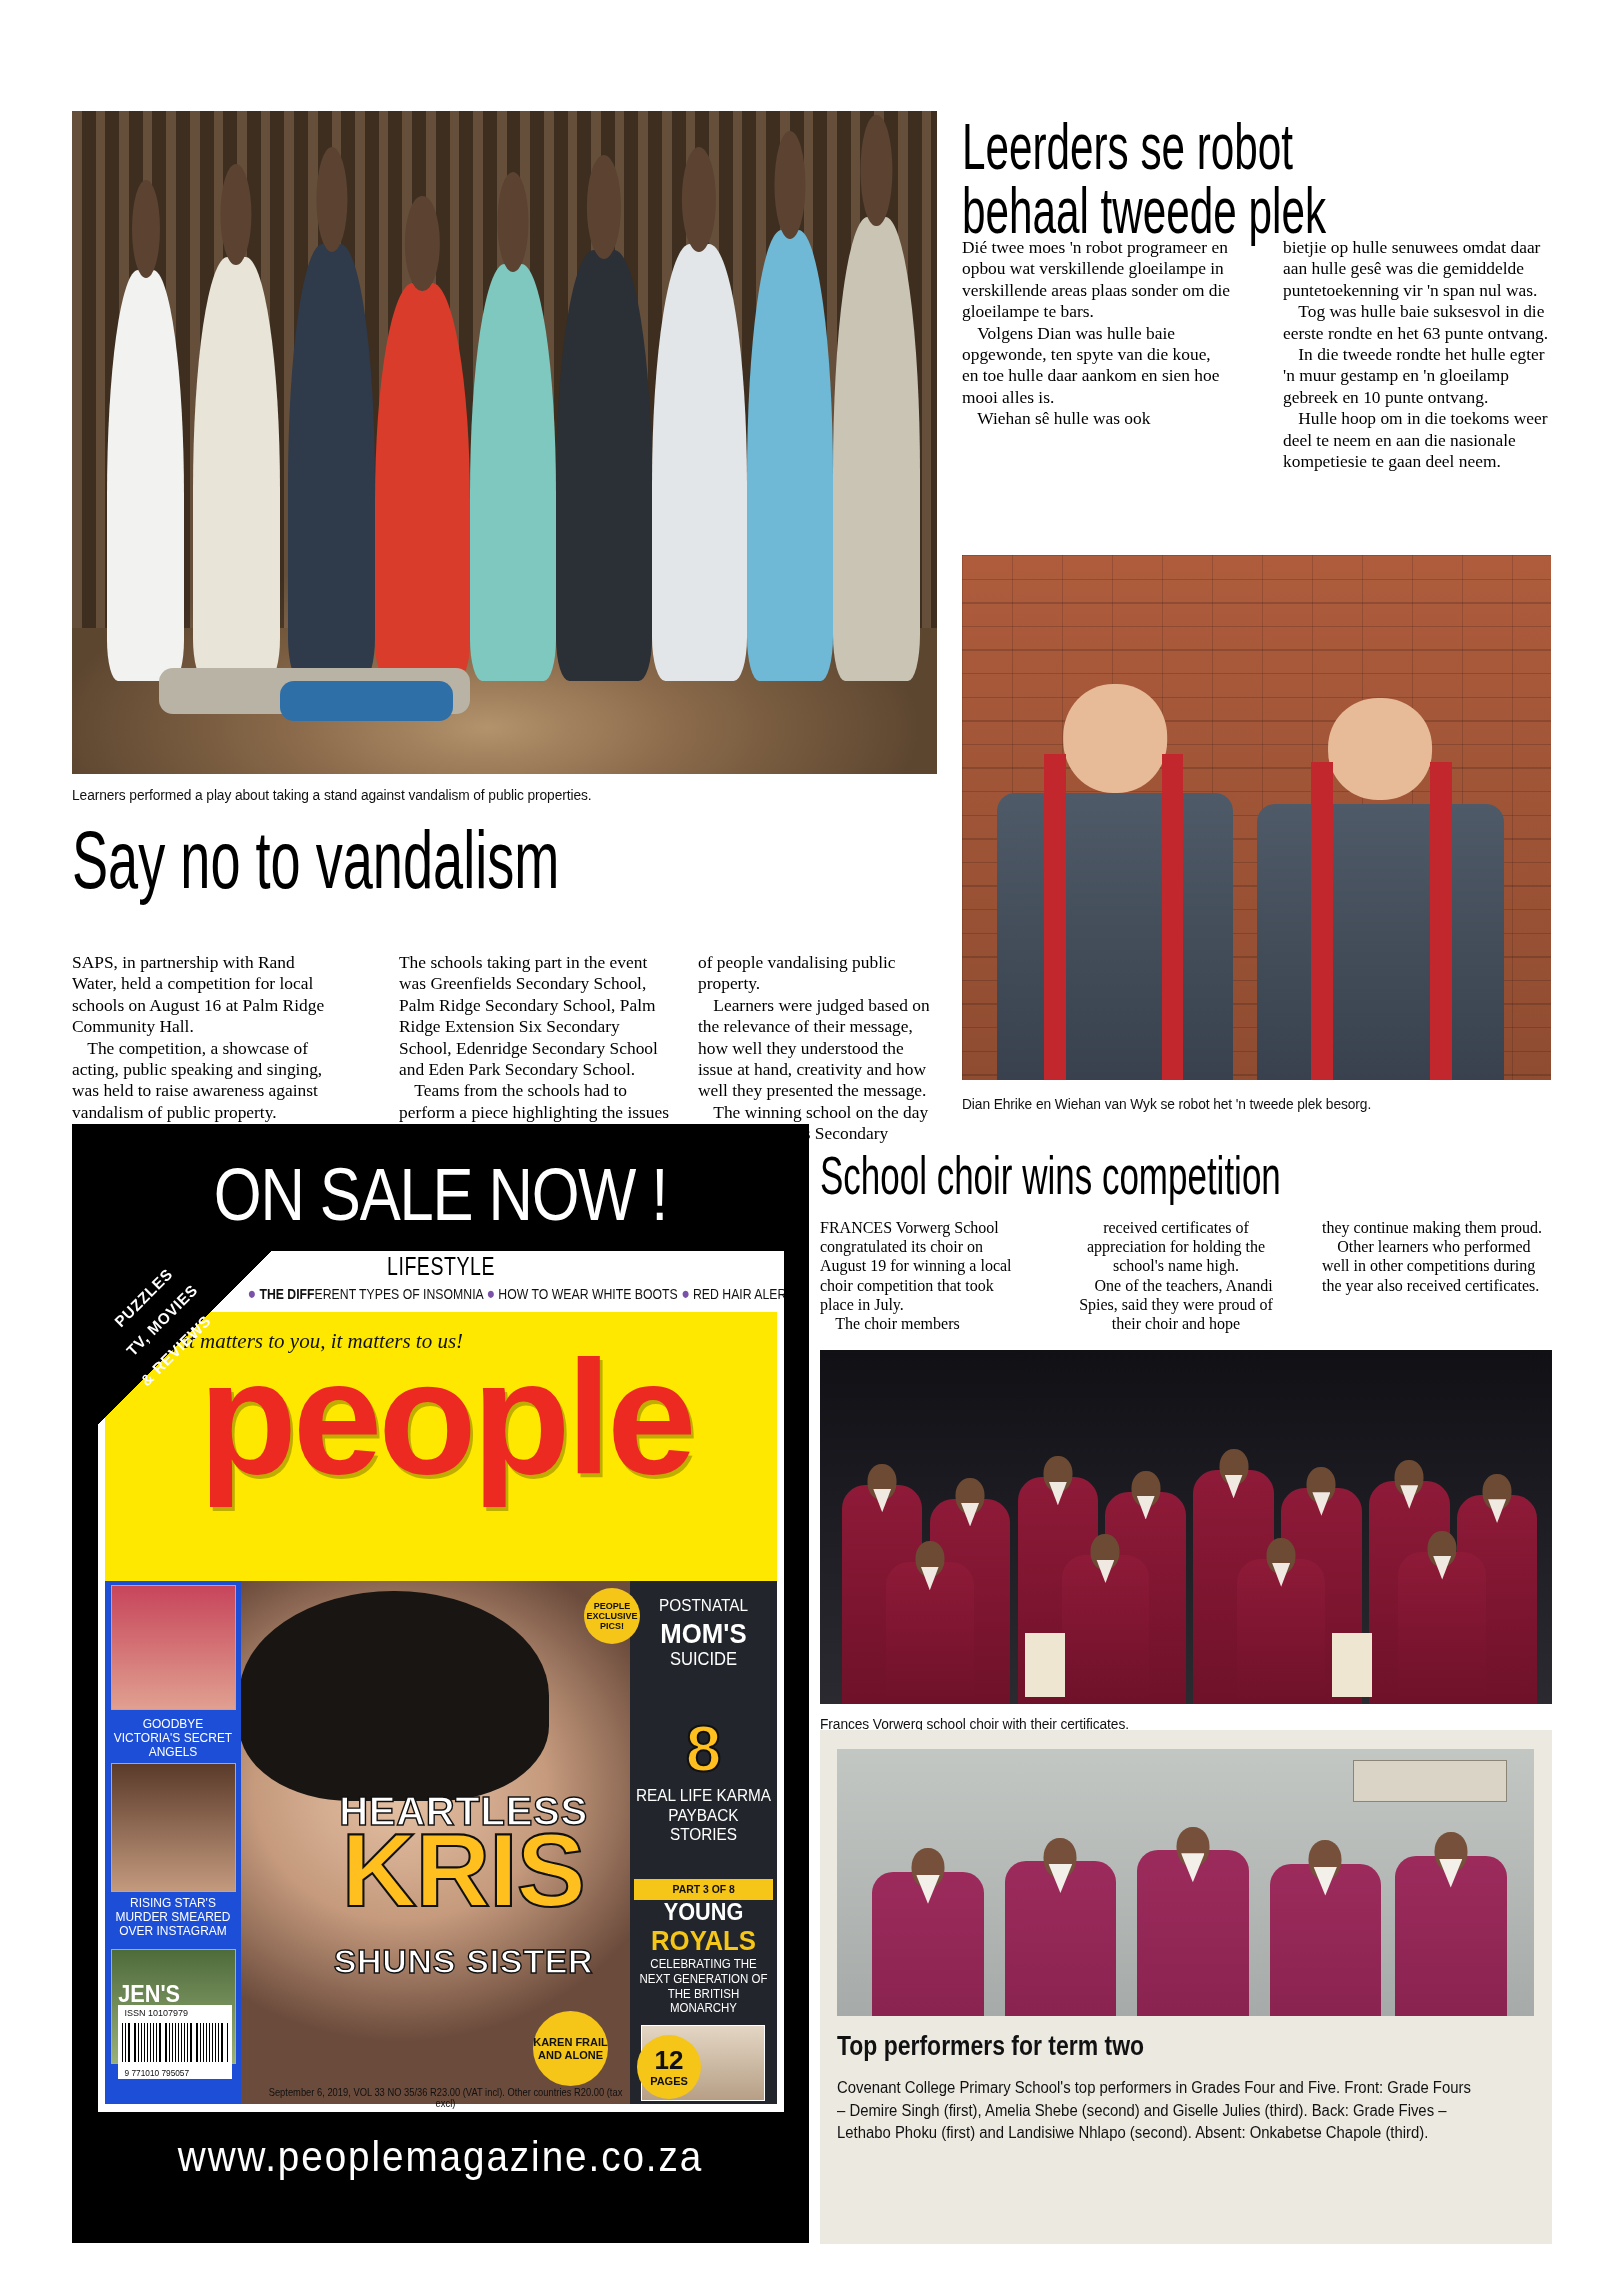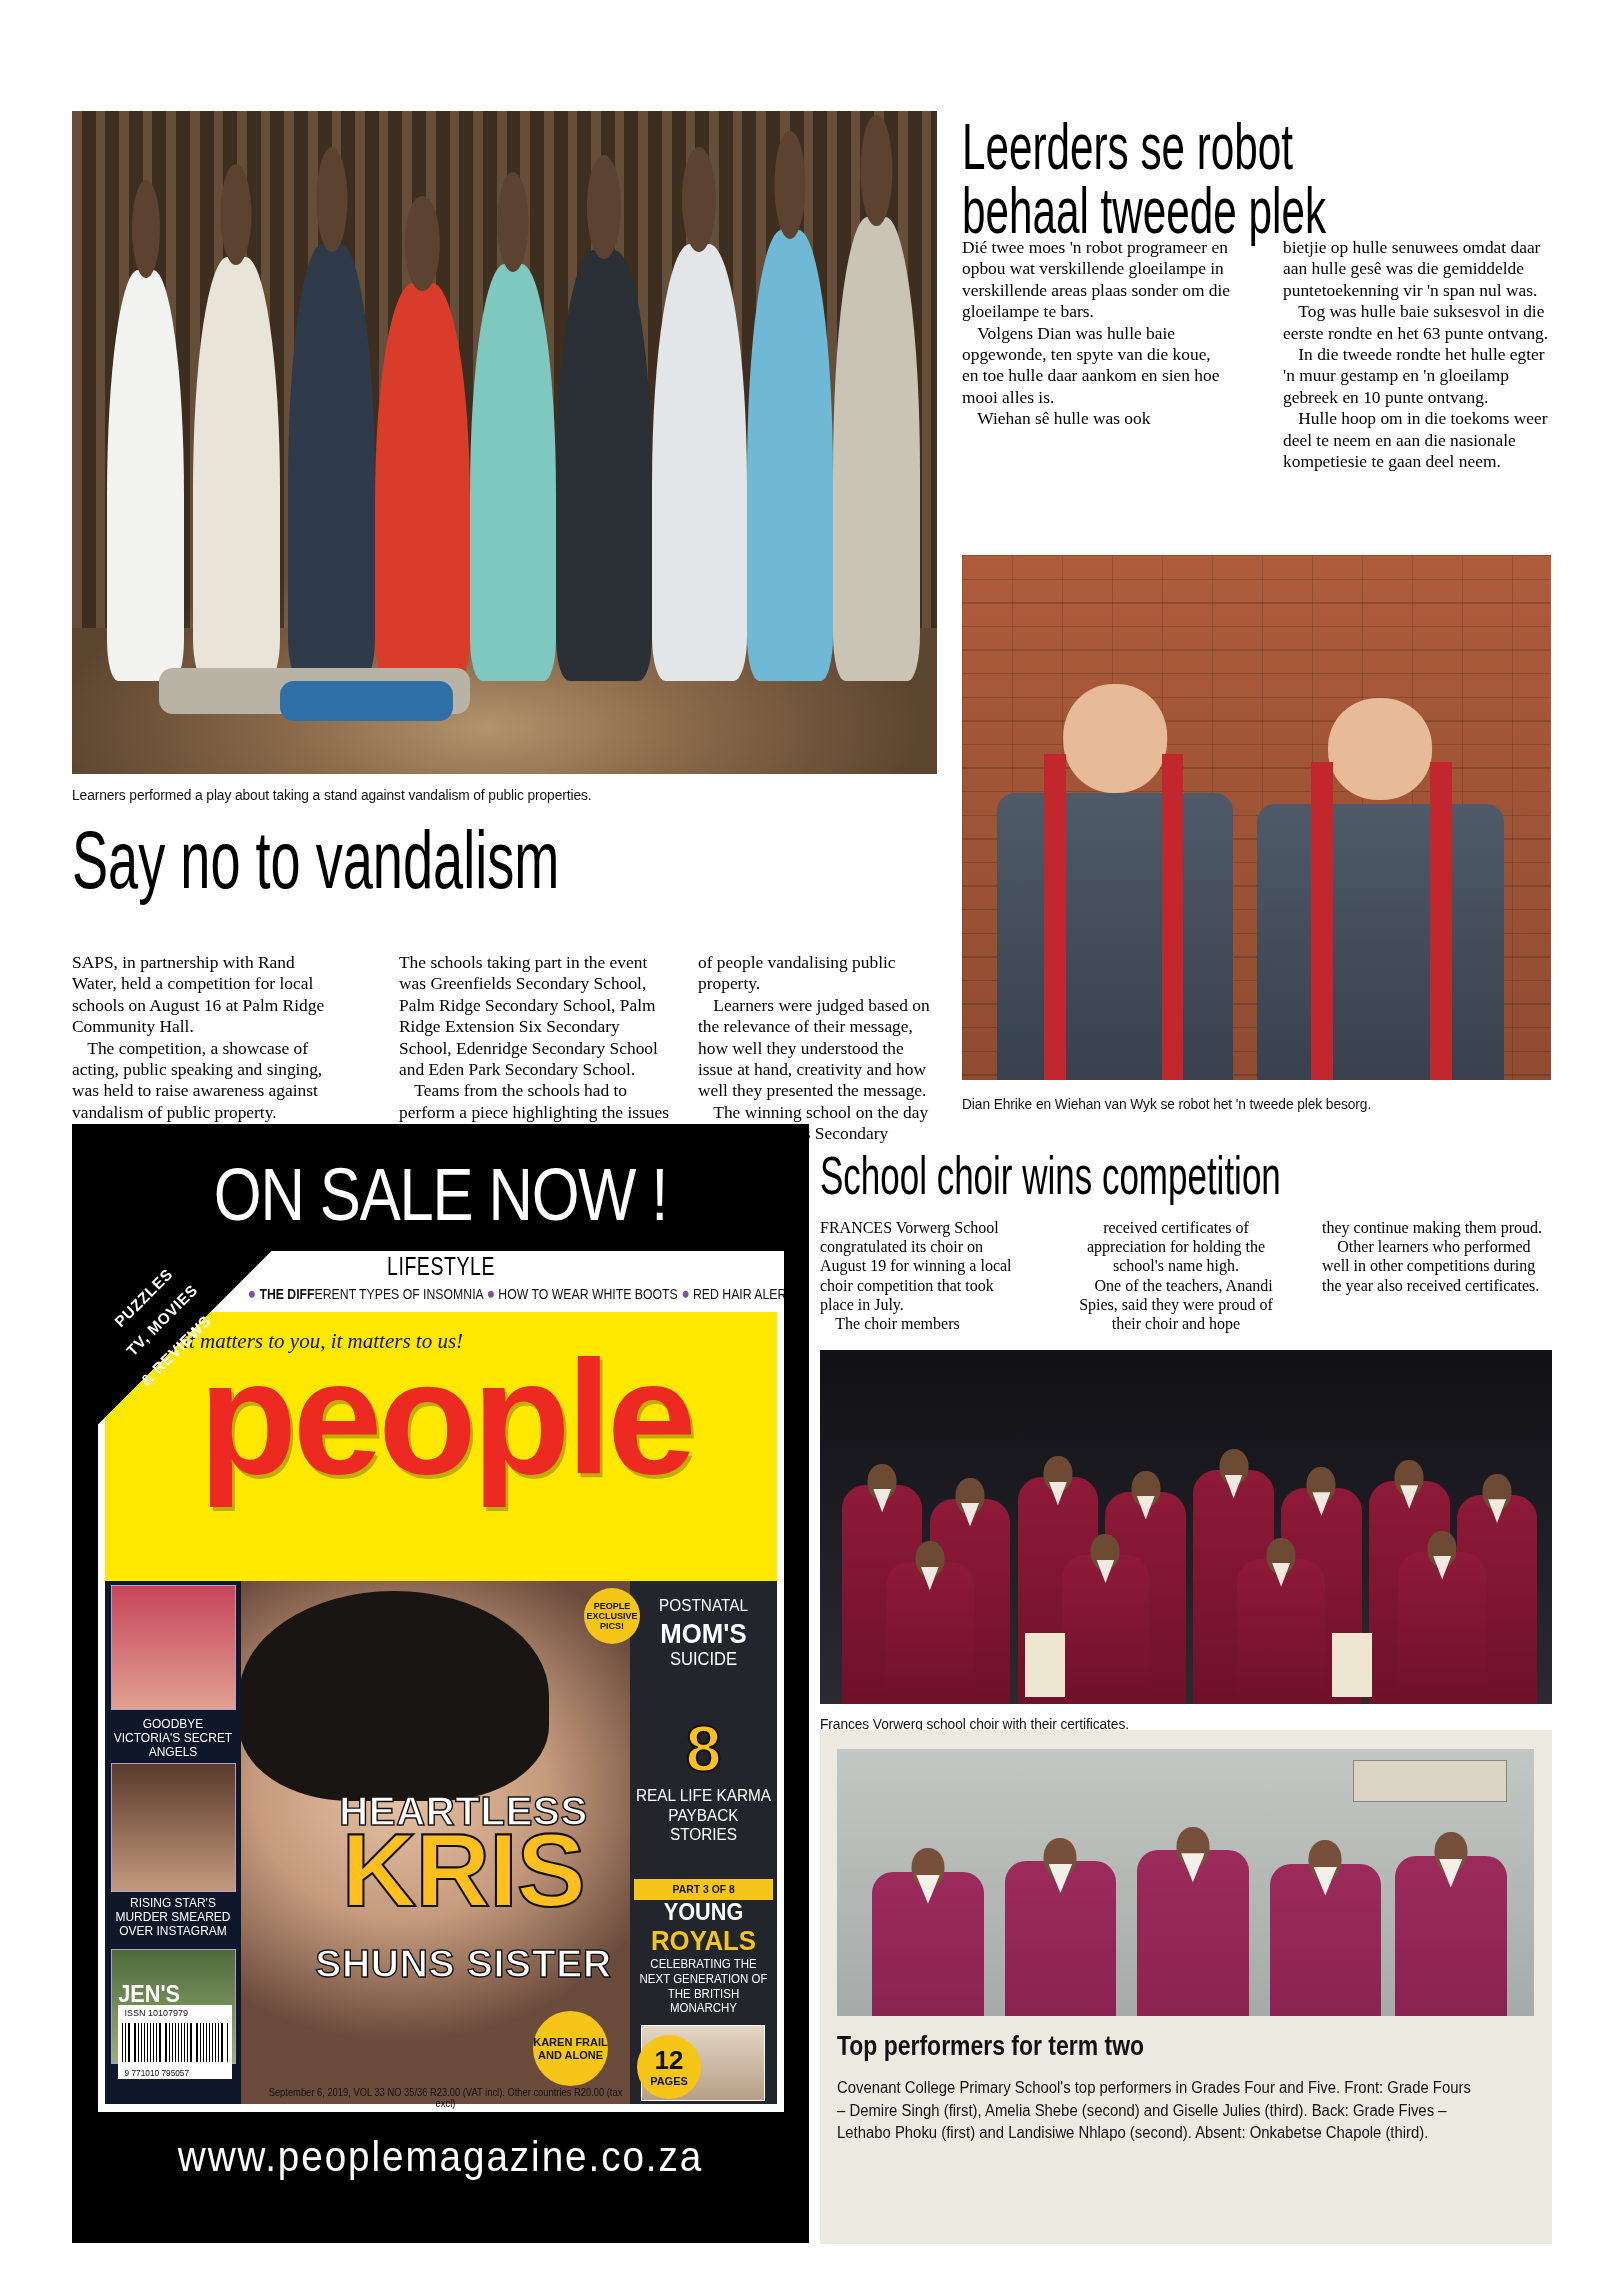--- a/index.html
+++ b/index.html
@@ -186,21 +186,21 @@
     position:absolute; left:7px; top:330px; width:672px; height:523px;
     background: radial-gradient(ellipse 42% 48% at 44% 40%, #e6c2a5 0%, #c59a7d 52%, #6b4b3c 100%),
       linear-gradient(to bottom,#3d3f46,#2a2c33);
   }
   #kris-hair {
     position:absolute; left:20%; top:2%; width:46%; height:40%;
     border-radius:50% 50% 36% 36%; background:#181512;
   }
   .cov-left-col {
     position:absolute; left:7px; top:330px; width:136px; height:523px;
-    background:#0f172a;
+    background:#1d4ed8;
   }
   .cov-thumb { position:absolute; left:5.6px; width:125px; border:1.4px solid #b79ccd; }
   .cov-cap {
     position:absolute; left:2.8px; width:130px; color:#fff; font-size:13px;
     text-align:center; line-height:1.06; transform:scaleX(0.92);
   }
   .cov-right-col {
     position:absolute; right:7px; top:330px; width:147px; height:523px;
     background:#22252c;
   }
@@ -221,21 +221,21 @@
     font-size:40px; font-weight:bold; color:#fff; letter-spacing:0.7px;
     -webkit-text-stroke:1.4px #111;
   }
   #kris-name {
     position:absolute; left:14px; top:243px; width:416px; text-align:center;
     font-size:104px; font-weight:bold; color:#ffc01f; line-height:0.9;
     -webkit-text-stroke:2.1px #111; letter-spacing:-1.4px;
   }
   #kris-shuns {
     position:absolute; left:21px; top:361px; width:403px; text-align:center;
-    font-size:39px; font-weight:bold; color:#fff; letter-spacing:0.7px;
+    font-size:34px; font-weight:bold; color:#fff; letter-spacing:0.7px;
     -webkit-text-stroke:1.4px #111;
   }
   .yellow-dot {
     position:absolute; border-radius:50%; background:#f5c518; color:#111;
     text-align:center; font-weight:bold; font-size:15.3px; line-height:1.12;
     display:flex; align-items:center; justify-content:center; flex-direction:column;
   }
   #issn-box {
     position:absolute; left:12.5px; bottom:25px; width:114px; height:74px;
     background:#fff;

